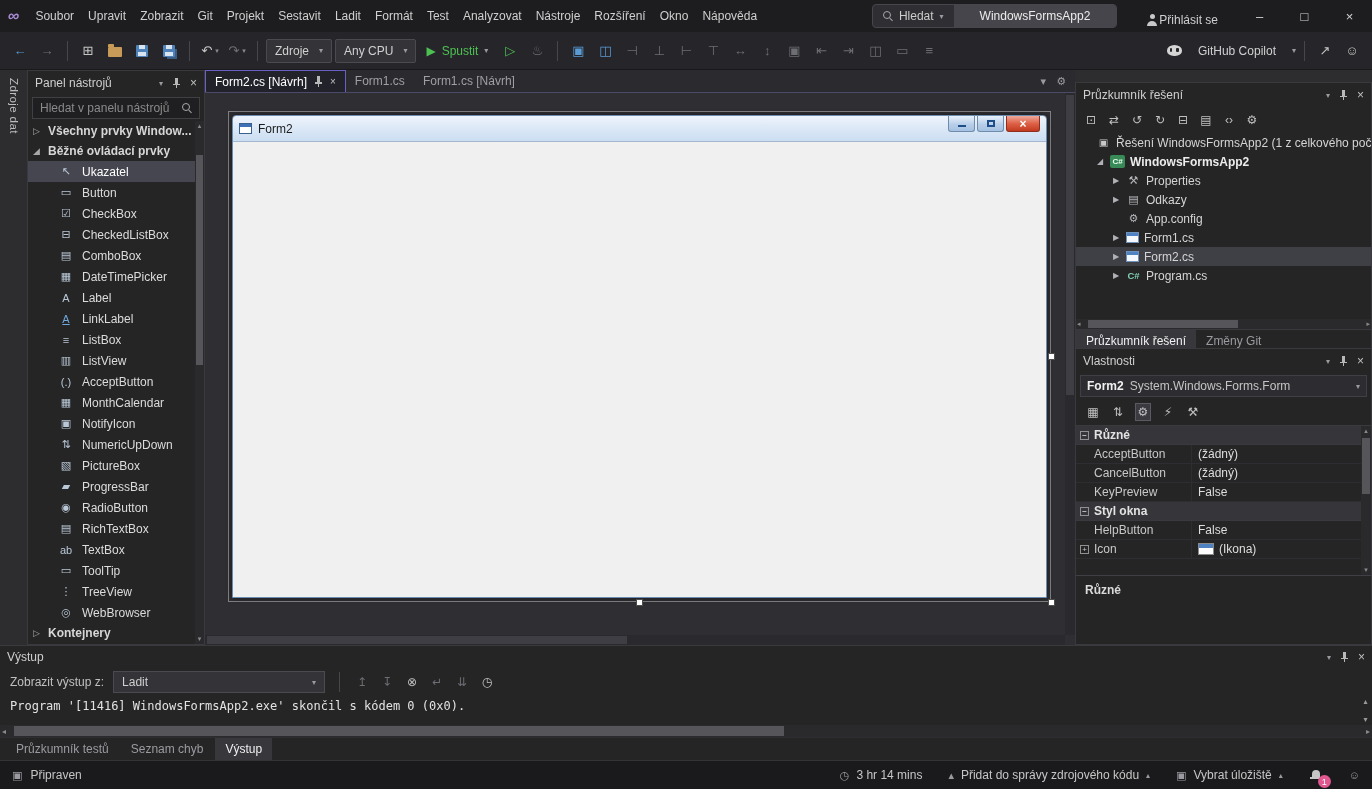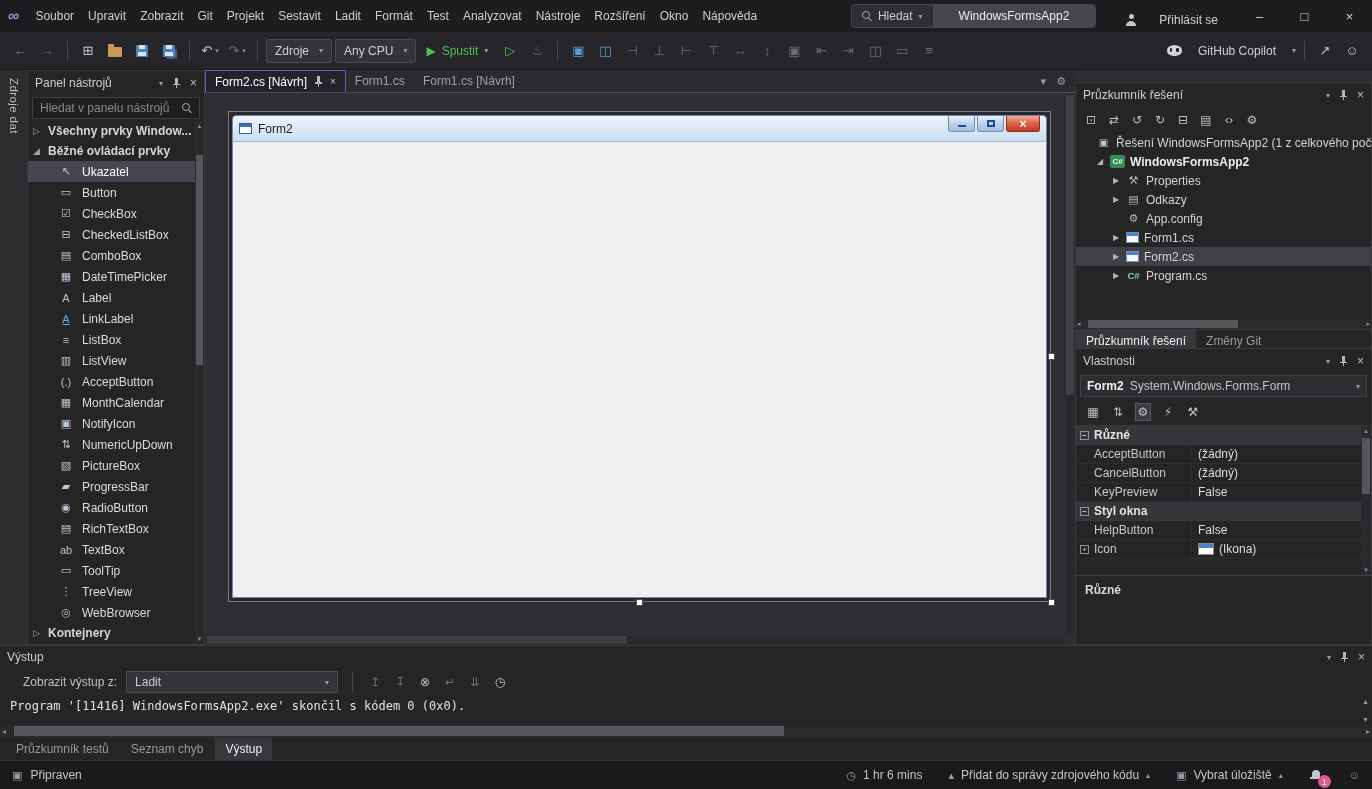--- a/index.html
+++ b/index.html
@@ -11,21 +11,21 @@
   .vs-logo{color:#a88bd4;font-size:16px;font-weight:bold;margin-right:8px;transform:skewX(-8deg)}
   .menus{display:flex;align-items:center}
   .menu-item{padding:4px 7px;border-radius:3px;color:#cfcfcf;white-space:nowrap}
   .tb-search{margin-left:auto;display:flex;align-items:center;height:24px;background:#2e2e33;border:1px solid #46464c;border-radius:4px;overflow:hidden}
   .tb-search .seg{display:flex;align-items:center;gap:6px;padding:0 10px;height:100%}
   .tb-search .chip{background:#45454b;color:#ececec;padding:0 26px;height:100%;display:flex;align-items:center}
   .mag{position:relative;width:10px;height:10px;display:inline-block}
   .mag::before{content:"";position:absolute;left:0;top:0;width:6px;height:6px;border:1.4px solid #a8a8a8;border-radius:50%}
   .mag::after{content:"";position:absolute;width:4px;height:1.4px;background:#a8a8a8;right:0;bottom:1px;transform:rotate(45deg)}
   .chev{font-size:8px;color:#9a9aa0}
-  .signin{display:flex;align-items:center;gap:22px;margin:8px 18px 0 28px;color:#cfcfcf}
+  .signin{display:flex;align-items:center;gap:1px;margin:8px 18px 0 28px;color:#cfcfcf}
   .person-glyph{position:relative;width:12px;height:12px;display:inline-block}
   .person-glyph::before{content:"";position:absolute;left:3.5px;top:0;width:5px;height:5px;border-radius:50%;background:#c8c8c8}
   .person-glyph::after{content:"";position:absolute;left:1px;bottom:0;width:10px;height:5px;border-radius:5px 5px 0 0;background:#c8c8c8}
   .win-controls{display:flex;height:32px}
   .win-btn{width:45px;height:32px;display:flex;align-items:center;justify-content:center;font-size:13px;color:#d4d4d4}
 
   
   .toolbar{position:absolute;top:32px;left:0;width:1372px;height:38px;background:#26262a;border-bottom:1px solid #19191b;display:flex;align-items:center;padding:0 8px;gap:3px}
   .ti{min-width:24px;height:24px;display:flex;align-items:center;justify-content:center;font-size:13px;color:#c5c5c5;border-radius:3px;gap:1px}
   .ti.blue{color:#5b9bd5}.ti.dim{color:#6d6d74}.ti.green{color:#4cc152}
@@ -150,21 +150,21 @@
   .prow.category .pname{width:100%;border-right:none;font-weight:bold;color:#e2e2e2}
   .val-img{display:none}
   .prow.has-img .val-img{display:inline-block;width:16px;height:12px;border:1px solid #8a8a8a;background:linear-gradient(180deg,#4f82c2 0 4px,#fdfdfd 4px)}
   .pscroll{position:absolute;right:0;top:0;bottom:0;width:10px;background:#2a2a2c;display:flex;flex-direction:column;align-items:center;justify-content:space-between;font-size:7px;color:#8a8a8a;padding:1px 0}
   .pthumb{position:absolute;left:1px;right:1px;top:12px;height:56px;background:#55555a}
   .pdesc{height:69px;border-top:1px solid #3f3f46;padding:7px 9px;font-weight:bold;color:#dadada;flex:none}
 
   
   .output{position:absolute;top:645px;left:0;width:1372px;height:92px;background:#252526;border-top:1px solid #3a3a3e;display:flex;flex-direction:column}
   .output .panel-header{height:22px}
-  .out-tools{height:28px;display:flex;align-items:center;gap:9px;padding:0 23px;color:#c0c0c0;flex:none}
+  .out-tools{height:28px;display:flex;align-items:center;gap:9px;padding:0 10px;color:#c0c0c0;flex:none}
   .out-dd{width:212px;height:22px;background:#333338;border:1px solid #4a4a50;display:flex;align-items:center;padding:0 8px;color:#d0d0d0}
   .out-dd .chev{margin-left:auto}
   .oti{display:flex;align-items:center;justify-content:center;min-width:16px;height:18px;font-size:12px}
   .oti.dim{color:#6d6d74}
   .out-body{flex:1;position:relative;overflow:hidden}
   .out-text{padding:3px 0 0 10px;font-family:"DejaVu Sans Mono","Liberation Mono",monospace;font-size:12px;color:#e2e2e2;white-space:pre}
   .ov-scroll{position:absolute;right:0;top:0;bottom:0;width:13px;display:flex;flex-direction:column;justify-content:space-between;align-items:center;font-size:8px;color:#9a9a9a;padding:1px 0}
   .out-hscroll{height:12px;background:#2a2a2c;position:relative;flex:none;display:flex;align-items:center;justify-content:space-between;padding:0 2px;font-size:8px;color:#8a8a8a}
   .out-hthumb{position:absolute;left:14px;top:1px;bottom:1px;width:770px;background:#55555a}
 
@@ -757,21 +757,21 @@
   </div>
 
 <div class="status">
   <div class="st-left">
     <span class="st-icon">▣</span>
     <span>Připraven</span>
   </div>
   <div class="st-right">
     <div class="st-item">
       <span class="st-icon">◷</span>
-      <span>1 hr 6 mins</span>
+      <span>3 hr 14 mins</span>
     </div>
     <div class="st-item">
       <span class="st-icon">▴</span>
       <span>Přidat do správy zdrojového kódu</span>
       <span class="caret-up">▴</span>
     </div>
     <div class="st-item">
       <span class="st-icon">▣</span>
       <span>Vybrat úložiště</span>
       <span class="caret-up">▴</span>

